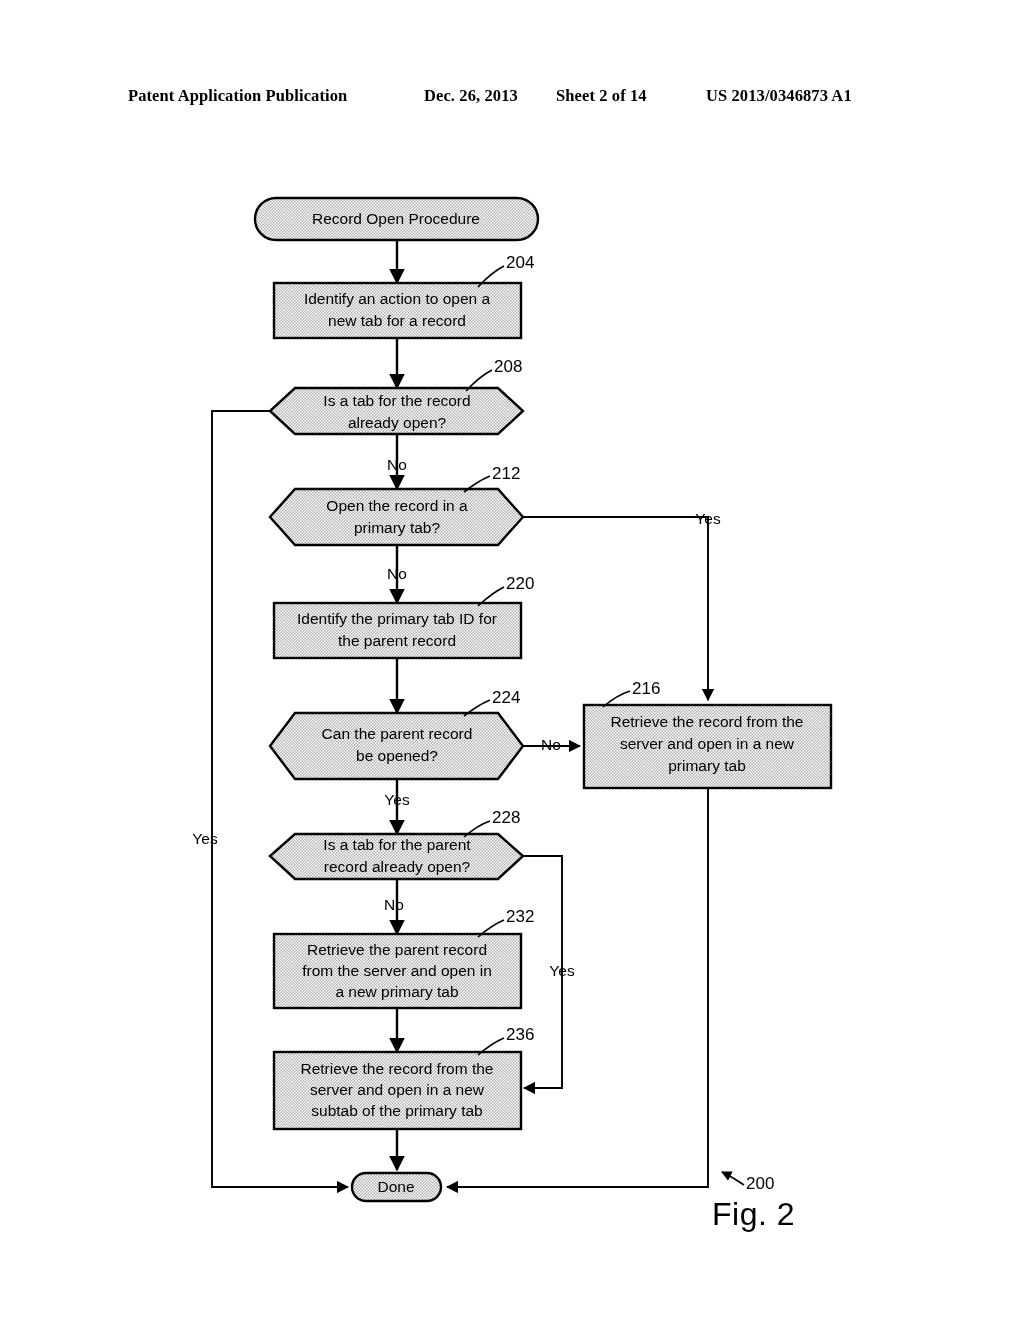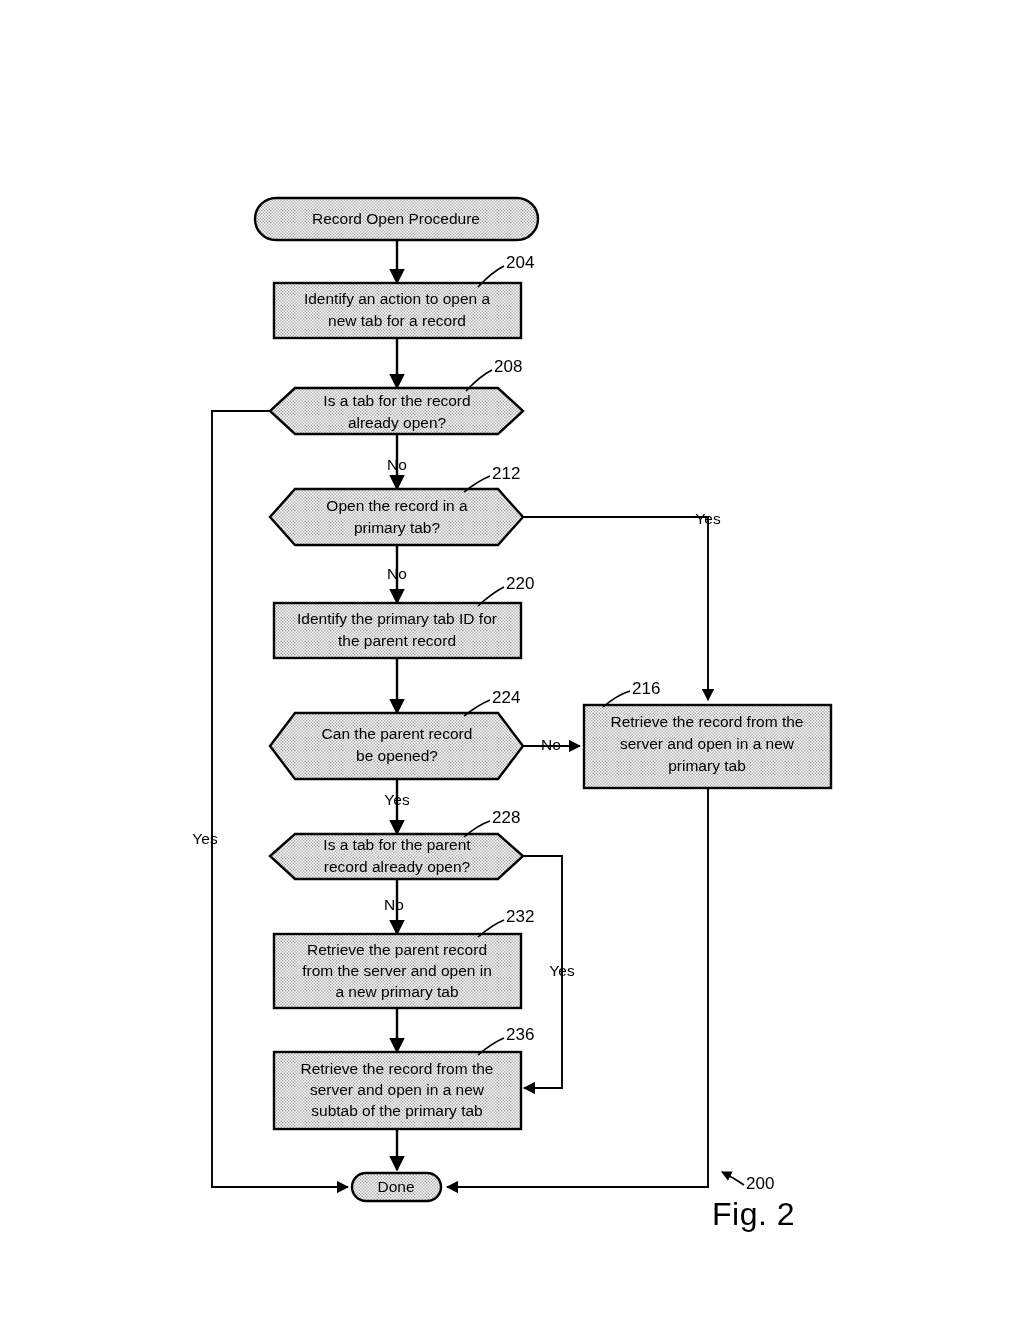--- a/index.html
+++ b/index.html
@@ -123,20 +123,26 @@
     letter-spacing: 0.5px;
     color: #000000;
     white-space: nowrap;
   }
 </style>
 </head>
 <body>
 
 <div id="page">
 
+  <div id="patent-header">
+    <span class="hdr-pub">Patent Application Publication</span>
+    <span class="hdr-date">Dec. 26, 2013</span>
+    <span class="hdr-sheet">Sheet 2 of 14</span>
+    <span class="hdr-number">US 2013/0346873 A1</span>
+  </div>
 
   <div id="figure-area">
 
     <svg class="flow" viewBox="0 0 1024 1320">
       <defs>
         <pattern id="dotfill" width="3" height="3" patternUnits="userSpaceOnUse">
           <rect width="3" height="3" fill="#ffffff"></rect>
           <rect x="0" y="0" width="1.5" height="1.5" fill="#b0b0b0"></rect>
           <rect x="1.5" y="1.5" width="1.5" height="1.5" fill="#b0b0b0"></rect>
         </pattern>

